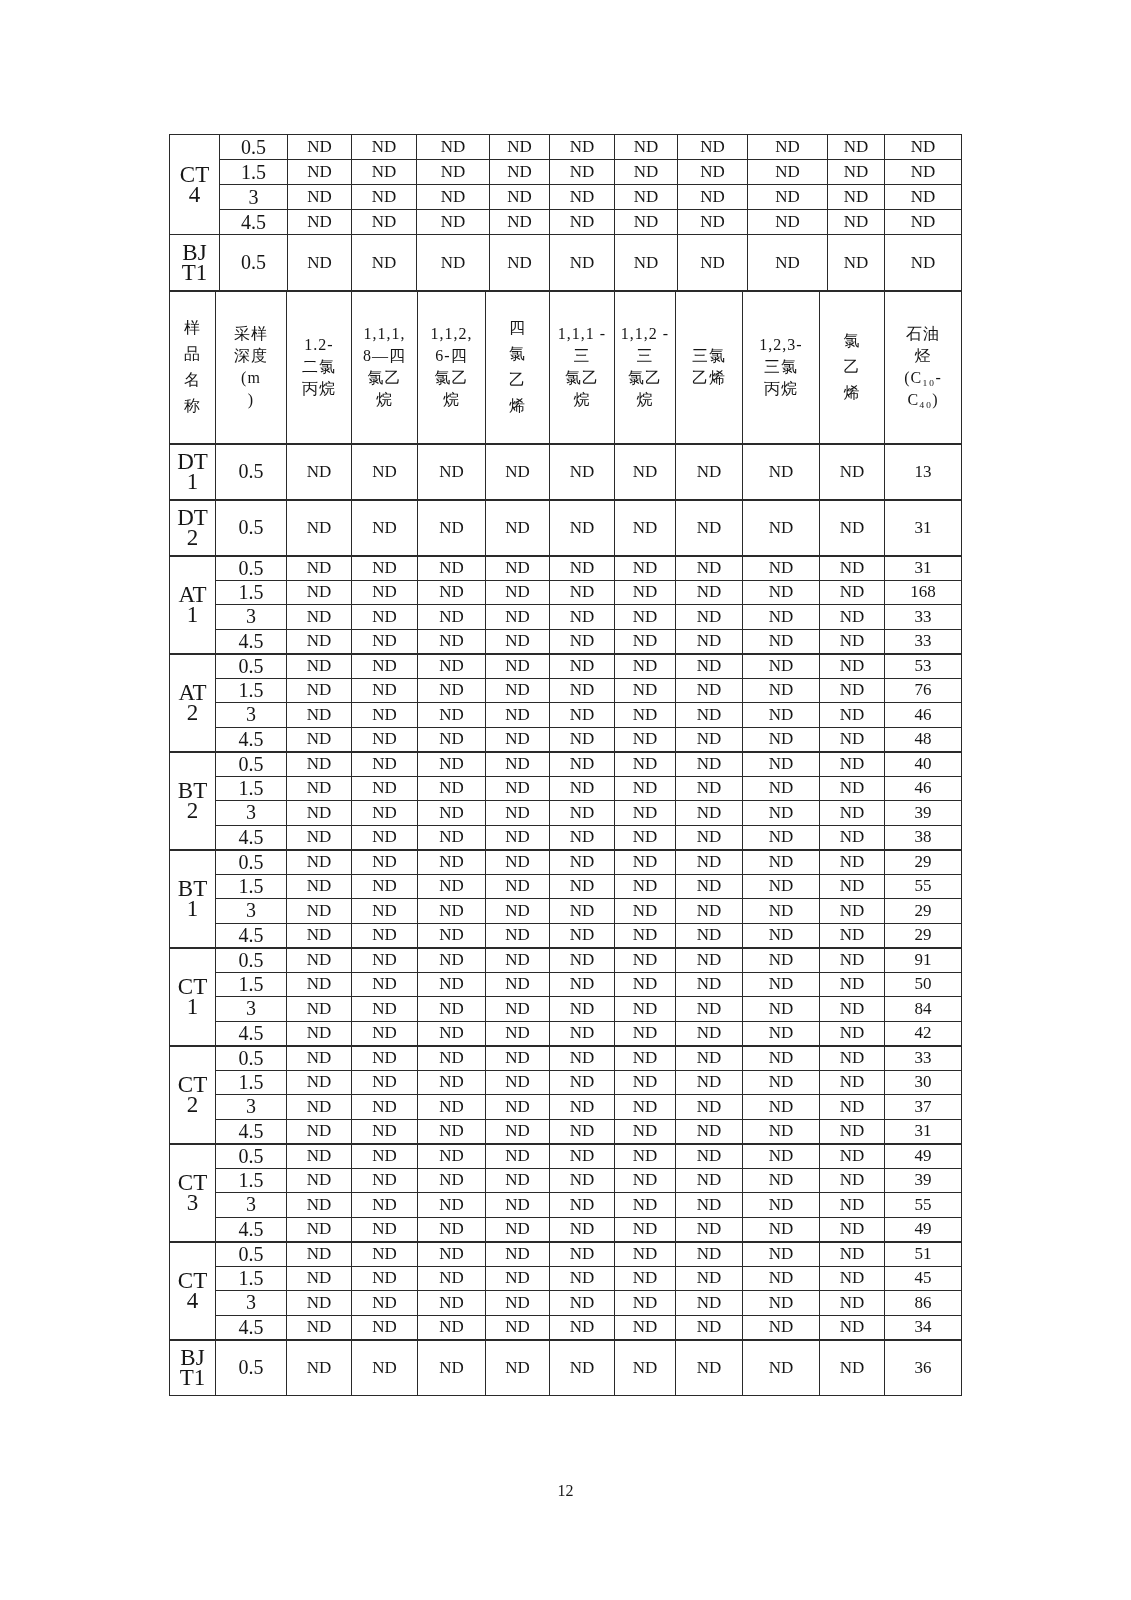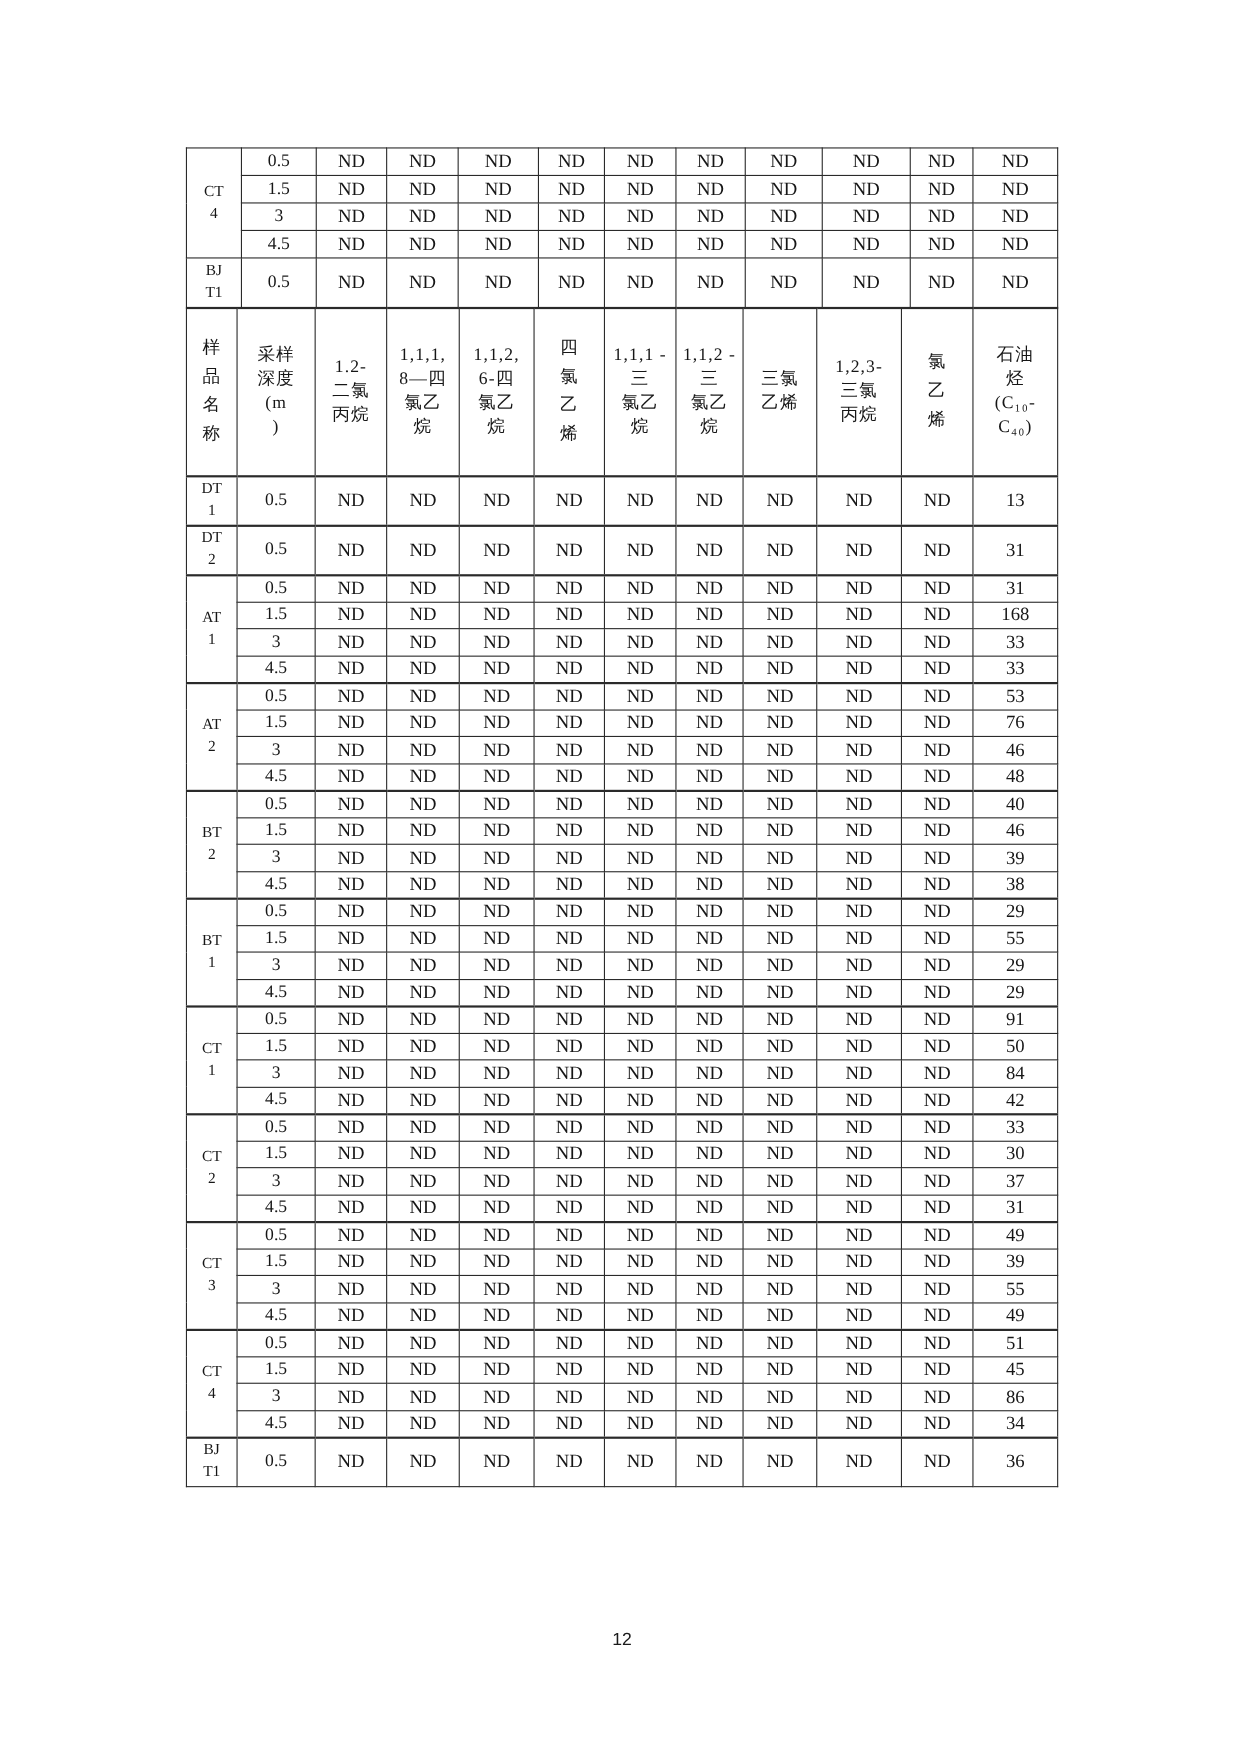--- a/index.html
+++ b/index.html
@@ -16,36 +16,36 @@
     border-collapse:collapse; table-layout:fixed; width:793px;
     font-size:17px; color:#161616;
   }
   table.grid td, table.grid th {
     border:1px solid #2a2a2a; text-align:center; vertical-align:middle;
     padding:0; font-weight:normal; overflow:visible;
   }
   
   tr.rt    { height:25px;   }  
   tr.rn    { height:24.5px; }  
-  tr.rtall { height:45px;   }  
+  tr.rtall { height:56px;   }  
   tr.rhead { height:152px;  }  
 
   table.main tr.group-top td { border-top-width:2px; }
 
-  .sample  { font-size:14px; line-height:20px; }
-  .depth   { font-size:16px; }
+  .sample  { font-size:23px; line-height:20px; }
+  .depth   { font-size:20px; }
   .val     { font-size:17px; }
 
   .hcell      { font-size:16px; letter-spacing:1px; }
   .hcell div  { line-height:22px; white-space:nowrap; }
   .hcell.vert div { line-height:26px; }
 
   .pageno {
     position:absolute; left:0; right:0; top:1482px; text-align:center;
-    font-family:Liberation Sans, sans-serif;
+    font-family:Liberation Serif, serif;
     font-size:16px; color:#1a1a1a;
   }
 </style>
 </head>
 <body>
 
 <div class="sheet">
   <div class="tablewrap">
     <table class="grid top" id="top-table">
       <colgroup id="top-cols">

